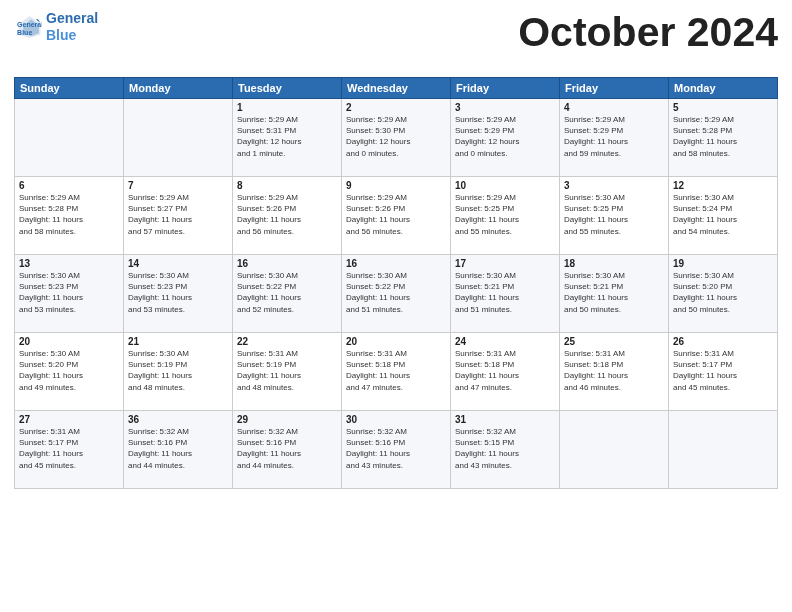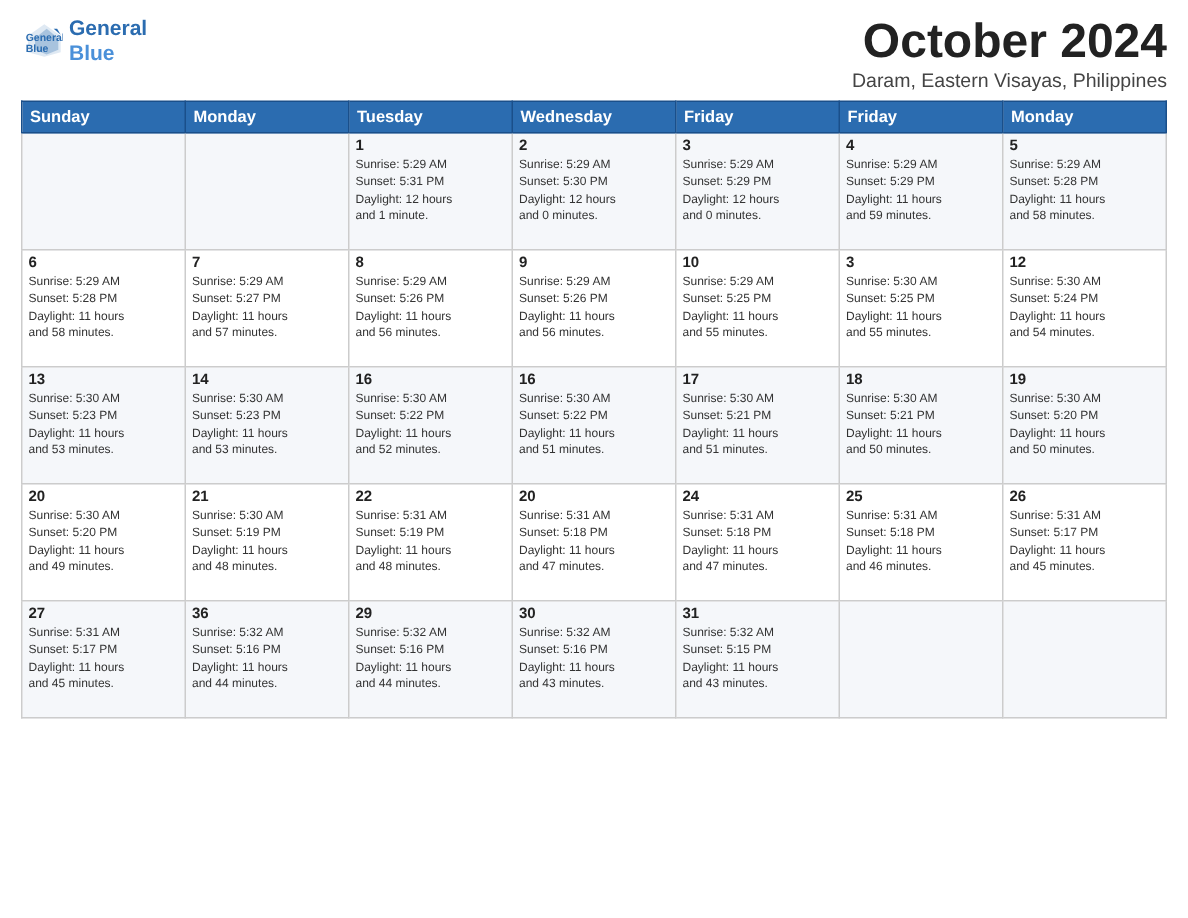--- a/index.html
+++ b/index.html
@@ -12,21 +12,21 @@
     }
     .page {
       width: 792px;
       min-height: 612px;
       padding: 10px 14px 10px 14px;
     }
     .header-row {
       display: flex;
       justify-content: space-between;
       align-items: flex-start;
-      margin-bottom: 6px;
+      margin-bottom: 22px;
     }
     .logo {
       display: flex;
       align-items: center;
       gap: 4px;
     }
     .logo-text {
       font-size: 14px;
       font-weight: bold;
       color: #333;
@@ -36,21 +36,21 @@
       color: #2b6cb0;
     }
     .logo-icon {
       width: 28px;
       height: 28px;
     }
     .title-block {
       text-align: right;
     }
     .month-title {
-      font-size: 32px;
+      font-size: 41px;
       font-weight: bold;
       color: #222;
       line-height: 1.1;
     }
     .location-title {
       font-size: 13px;
       color: #444;
       margin-top: 1px;
     }
     table {
@@ -111,21 +111,20 @@
       </svg>
       <div>
         <div class="logo-text">
           <span>General</span><br>
           <span style="color:#4a90d9;">Blue</span>
         </div>
       </div>
     </div>
     <div class="title-block">
       <div class="month-title">October 2024</div>
-      <div class="location-title">Daram, Eastern Visayas, Philippines</div>
     </div>
   </div>
 
   <table>
     <thead>
       <tr>
         <th>Sunday</th>
         <th>Monday</th>
         <th>Tuesday</th>
         <th>Wednesday</th>

